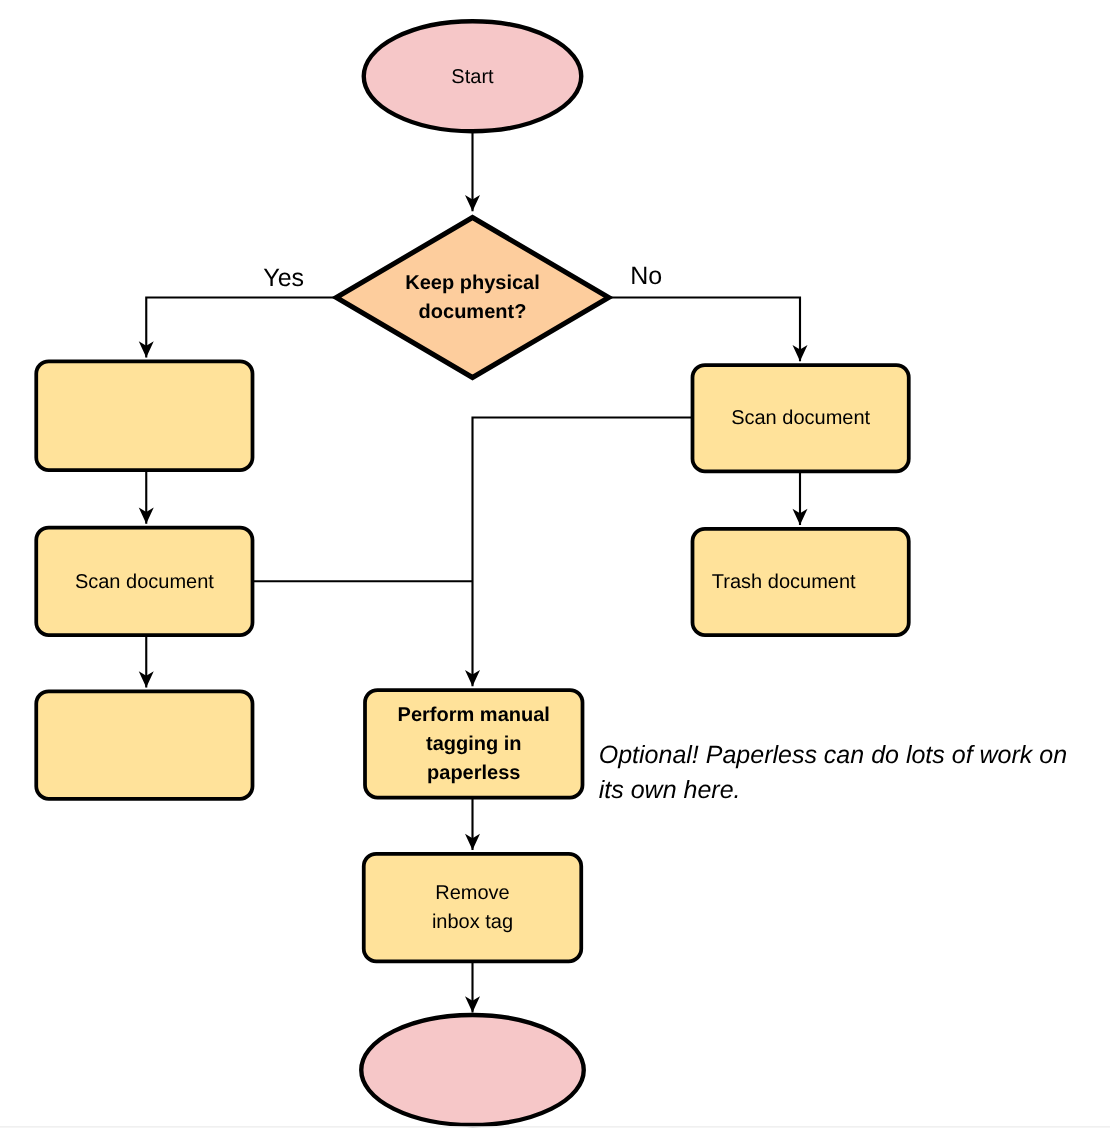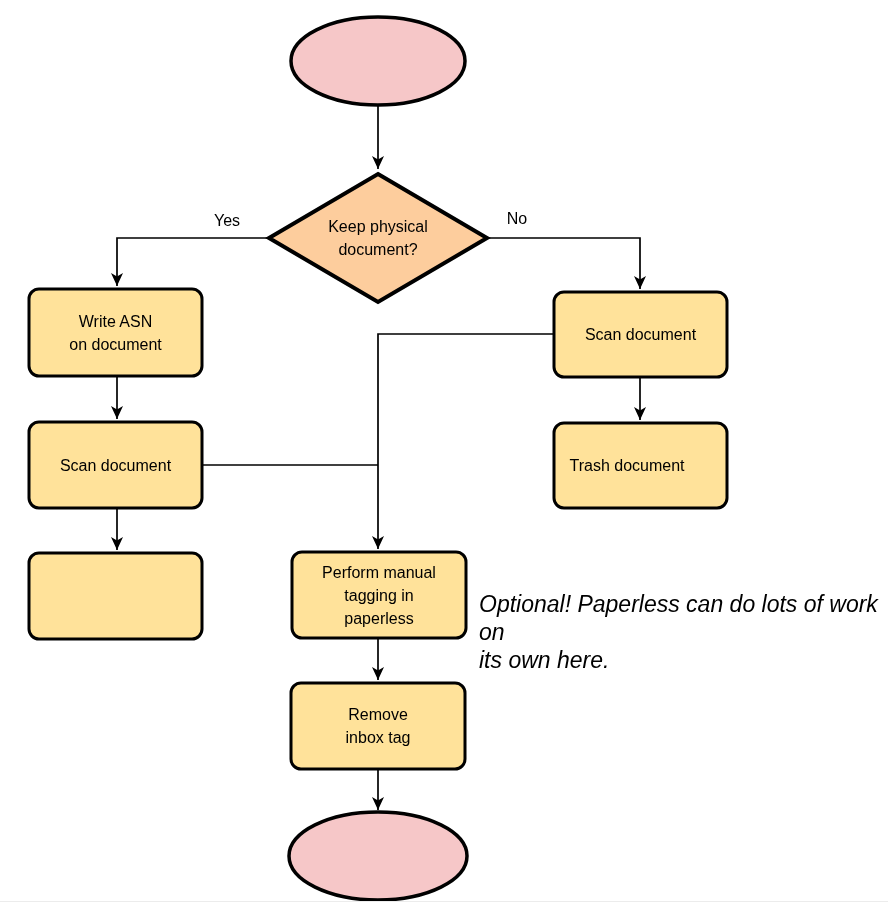--- a/index.html
+++ b/index.html
@@ -14,43 +14,43 @@
   .node-label {
     position:absolute;
     display:flex; align-items:center; justify-content:center;
     text-align:center;
     font-size:16px; line-height:23px; color:#000;
     white-space:pre-line;
     pointer-events:none;
   }
   .edge-label {
     position:absolute;
-    font-size:16px; color:#000;
+    font-size:20px; color:#000;
     text-align:center;
     pointer-events:none;
   }
   .annotation {
     position:absolute;
     left:479px; top:590px; width:404px;
-    font-style:italic; font-size:23px; line-height:28px; color:#000;
+    font-style:italic; font-size:20px; line-height:28px; color:#000;
     white-space:pre-line;
   }
   .page-edge {
     position:absolute; left:0; top:901px; width:888px; height:1px;
     background:#ececec;
   }
   
   #lbl-start   { left:289px; top:16px;  width:178px; height:90px; }
-  #lbl-decision{ left:267px; top:173px; width:222px; height:130px; }
+  #lbl-decision{ left:267px; top:173px; width:222px; height:130px;font-weight:bold; }
   #lbl-write   { left:28px;  top:288px; width:175px; height:89px; }
   #lbl-scanl   { left:28px;  top:421px; width:175px; height:88px; }
   #lbl-archive { left:28px;  top:552px; width:175px; height:88px; }
   #lbl-scanr   { left:553px; top:291px; width:175px; height:87px; }
   #lbl-trash   { left:553px; top:422px; width:148px; height:87px; }
-  #lbl-perform { left:291px; top:551px; width:176px; height:88px; }
+  #lbl-perform { left:291px; top:551px; width:176px; height:88px;font-weight:bold; }
   #lbl-remove  { left:290px; top:682px; width:176px; height:88px;border-radius:17px; }
   #lbl-end     { left:288px; top:812px; width:180px; height:89px; }
   #lbl-yes     { left:203px; top:212px; width:48px; }
   #lbl-no      { left:495px; top:210px; width:44px; }
 </style>
 </head>
 <body>
 
 <div class="canvas">
 
@@ -81,24 +81,23 @@
       <rect x="29" y="422" width="173" height="86" rx="10" stroke-width="3" fill="#ffe29a"></rect>
       <rect x="29" y="553" width="173" height="86" rx="10" stroke-width="3" fill="#ffe29a"></rect>
       <rect x="554" y="292" width="173" height="85" rx="10" stroke-width="3" fill="#ffe29a"></rect>
       <rect x="554" y="423" width="173" height="85" rx="10" stroke-width="3" fill="#ffe29a"></rect>
       <rect x="292" y="552" width="174" height="86" rx="10" stroke-width="3" fill="#ffe29a"></rect>
       <rect x="291" y="683" width="174" height="86" rx="10" stroke-width="3" fill="#ffe29a"></rect>
       <ellipse cx="378" cy="856" rx="89" ry="44" stroke-width="3.5" fill="#f6c7c8"></ellipse>
     </g>
   </svg>
 
+  <div class="node-label" id="lbl-start">Start</div>
   <div class="node-label" id="lbl-decision">Keep physical
 document?</div>
-  <div class="node-label" id="lbl-write">Write ASN
-on document</div>
   <div class="node-label" id="lbl-scanl">Scan document</div>
   <div class="node-label" id="lbl-scanr">Scan document</div>
   <div class="node-label" id="lbl-trash">Trash document</div>
   <div class="node-label" id="lbl-perform">Perform manual
 tagging in
 paperless</div>
   <div class="node-label" id="lbl-remove">Remove
 inbox tag</div>
 
   <span class="edge-label" id="lbl-yes">Yes</span>

